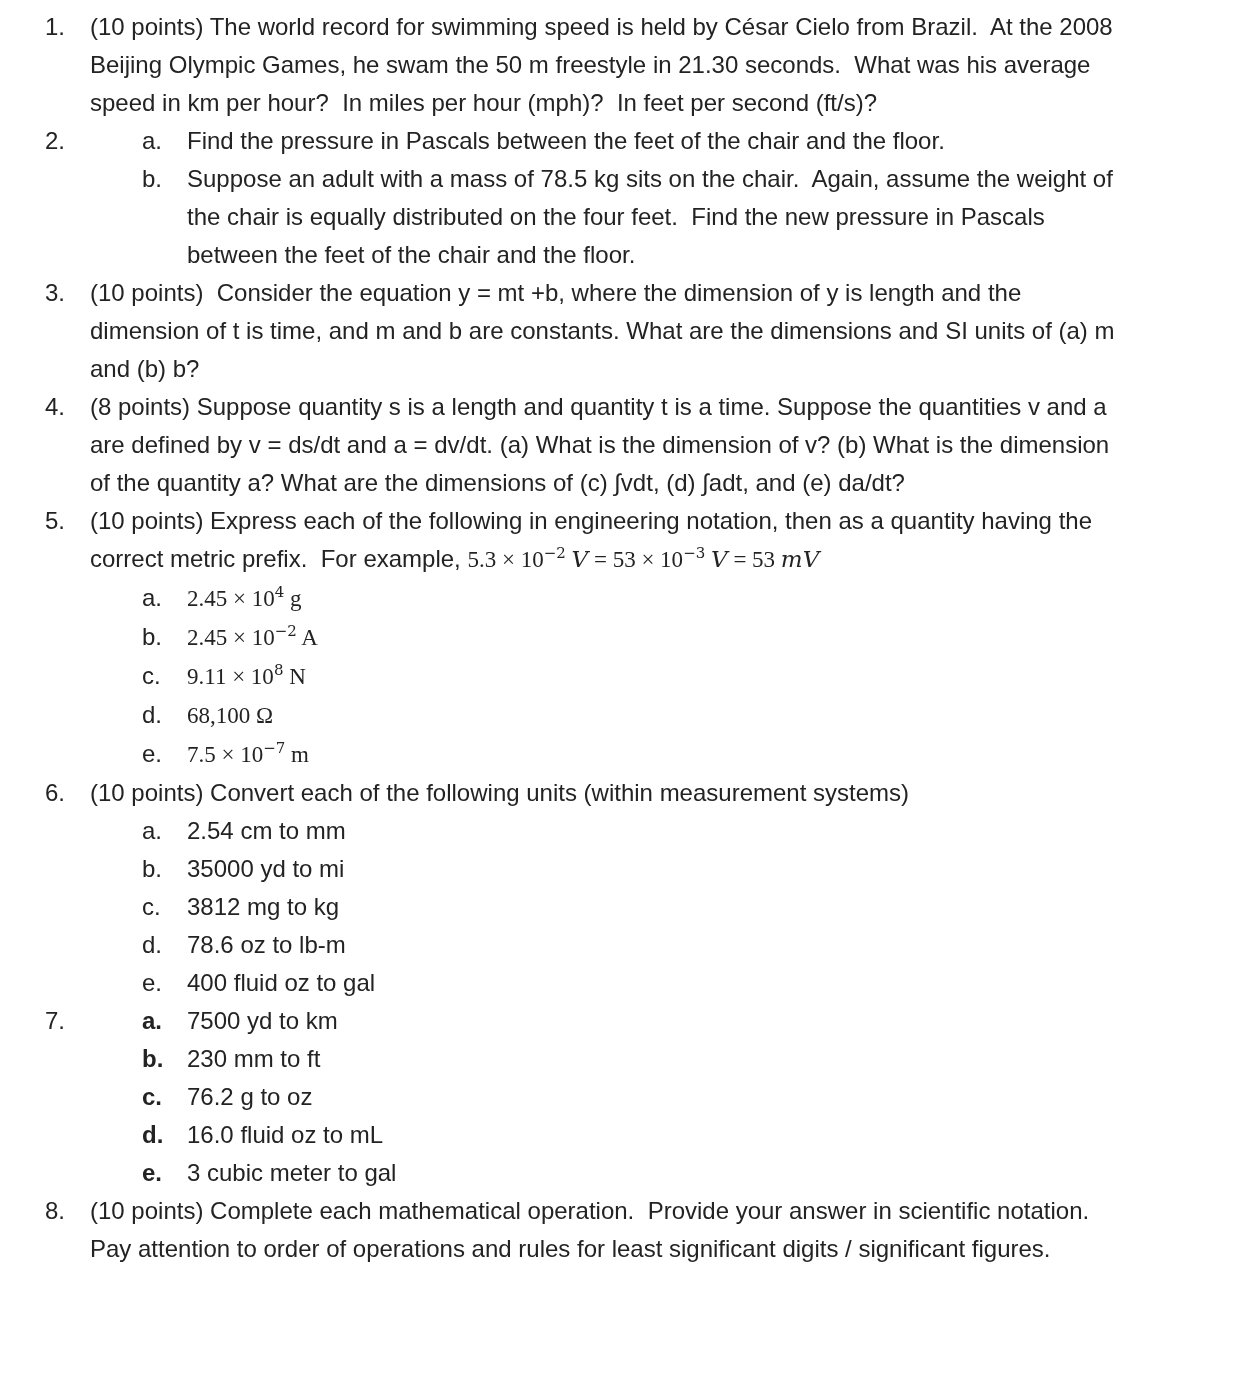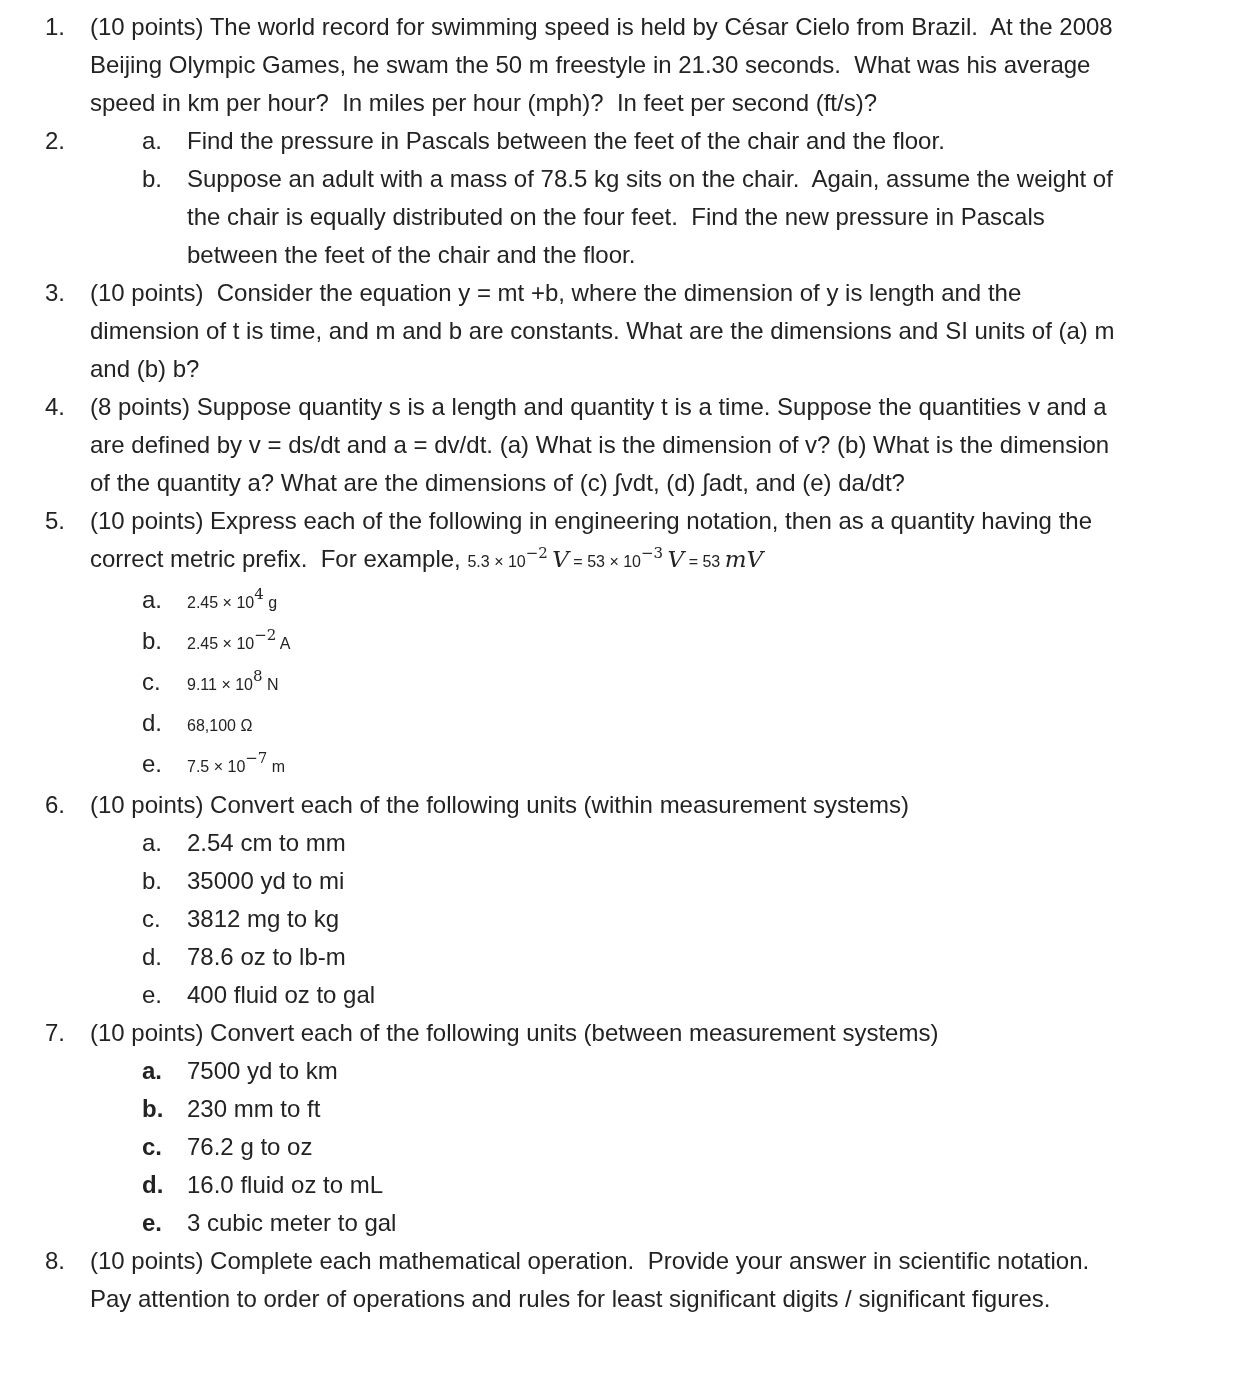--- a/index.html
+++ b/index.html
@@ -54,21 +54,21 @@
     white-space: pre-wrap;
     flex: 1 1 auto;
     min-width: 0;
   }
   .letters-bold .sletter {
     font-weight: 700;
   }
   
   .seg-n { }
   .seg-i { }
-  .seg-m  { font-family: Liberation Sans, sans-serif; font-size: 16px; }
+  .seg-m  { font-family: Liberation Serif, serif; font-size: 23px; }
   .seg-mi { font-family: "DejaVu Serif", serif; font-size: 23px; font-style: italic; }
   .seg-sup {
     font-family: "DejaVu Serif", serif;
     font-size: 15px;
     position: relative;
     top: -9px;
     line-height: 0;
   }
 </style>
 </head>
@@ -188,21 +188,20 @@
     <span class="sletter">e.</span>
     <span class="stext"><span class="seg-n">400 fluid oz to gal</span></span>
   </div>
 </div>
     </div>
   </li>
 
   <li class="problem letters-bold">
     <span class="pnum">7.</span>
     <div class="pbody">
-      <div class="ptext"><span class="seg-n">(10 points) Convert each of the following units (between measurement systems)</span></div>
       <div class="subitems">
   <div class="subitem">
     <span class="sletter">a.</span>
     <span class="stext"><span class="seg-n">7500 yd to km</span></span>
   </div>
 
   <div class="subitem">
     <span class="sletter">b.</span>
     <span class="stext"><span class="seg-n">230 mm to ft</span></span>
   </div>

